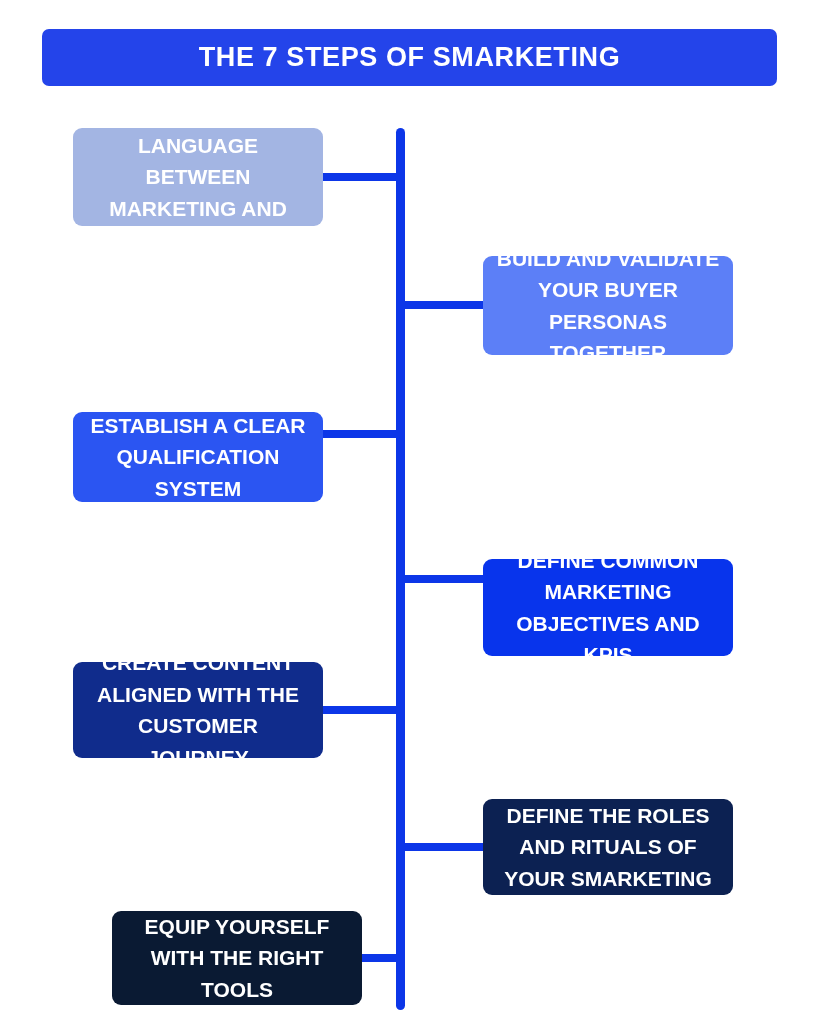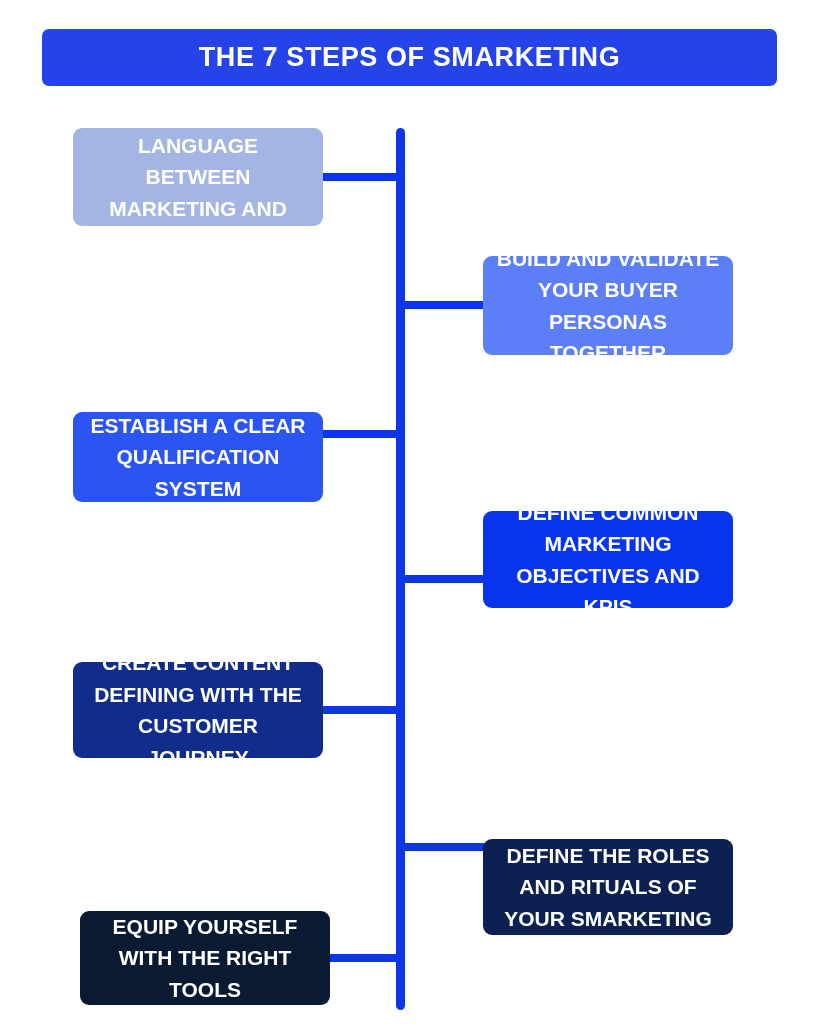--- a/index.html
+++ b/index.html
@@ -51,23 +51,23 @@
     color: #ffffff;
     font-weight: bold;
     font-size: 21px;
     line-height: 1.5;
     text-align: center;
   }
 
   .b1 { left: 73px;  top: 128px; height: 98px; }
   .b2 { left: 483px; top: 256px; height: 99px; }
   .b3 { left: 73px;  top: 412px; height: 90px; }
-  .b4 { left: 483px; top: 511px; height: 97px; }
+  .b4 { left: 483px; top: 559px; height: 97px; }
   .b5 { left: 73px;  top: 662px; height: 96px; }
-  .b6 { left: 483px; top: 839px; height: 96px; }
+  .b6 { left: 483px; top: 799px; height: 96px; }
   .b7 { left: 80px;  top: 911px; height: 94px; }
 
   .c1 { left: 318px; top: 173px; width: 84px; }
   .c2 { left: 400px; top: 301px; width: 88px; }
   .c3 { left: 318px; top: 430px; width: 84px; }
   .c4 { left: 400px; top: 575px; width: 88px; }
   .c5 { left: 318px; top: 706px; width: 84px; }
   .c6 { left: 400px; top: 843px; width: 88px; }
   .c7 { left: 325px; top: 954px; width: 77px; }
 </style>
@@ -100,24 +100,24 @@
 
   <div class="box b3" style="background-color: rgb(43, 85, 242);">
     <span class="label">ESTABLISH A CLEAR QUALIFICATION SYSTEM</span>
   </div>
 
   <div class="box b4" style="background-color: rgb(8, 52, 236);">
     <span class="label">DEFINE COMMON MARKETING OBJECTIVES AND KPIS</span>
   </div>
 
   <div class="box b5" style="background-color: rgb(16, 44, 140);">
-    <span class="label">CREATE CONTENT DEFINING WITH THE CUSTOMER JOURNEY</span>
+    <span class="label">CREATE CONTENT ALIGNED WITH THE CUSTOMER JOURNEY</span>
   </div>
 
   <div class="box b6" style="background-color: rgb(12, 33, 82);">
     <span class="label">DEFINE THE ROLES AND RITUALS OF YOUR SMARKETING</span>
   </div>
 
-  <div class="box b7" style="background-color: rgb(10, 26, 51);">
+  <div class="box b7" style="background-color: rgb(10, 26, 51); margin-left: 32px;">
     <span class="label">EQUIP YOURSELF WITH THE RIGHT TOOLS</span>
   </div>
 
 </div>
 
 </body></html>

